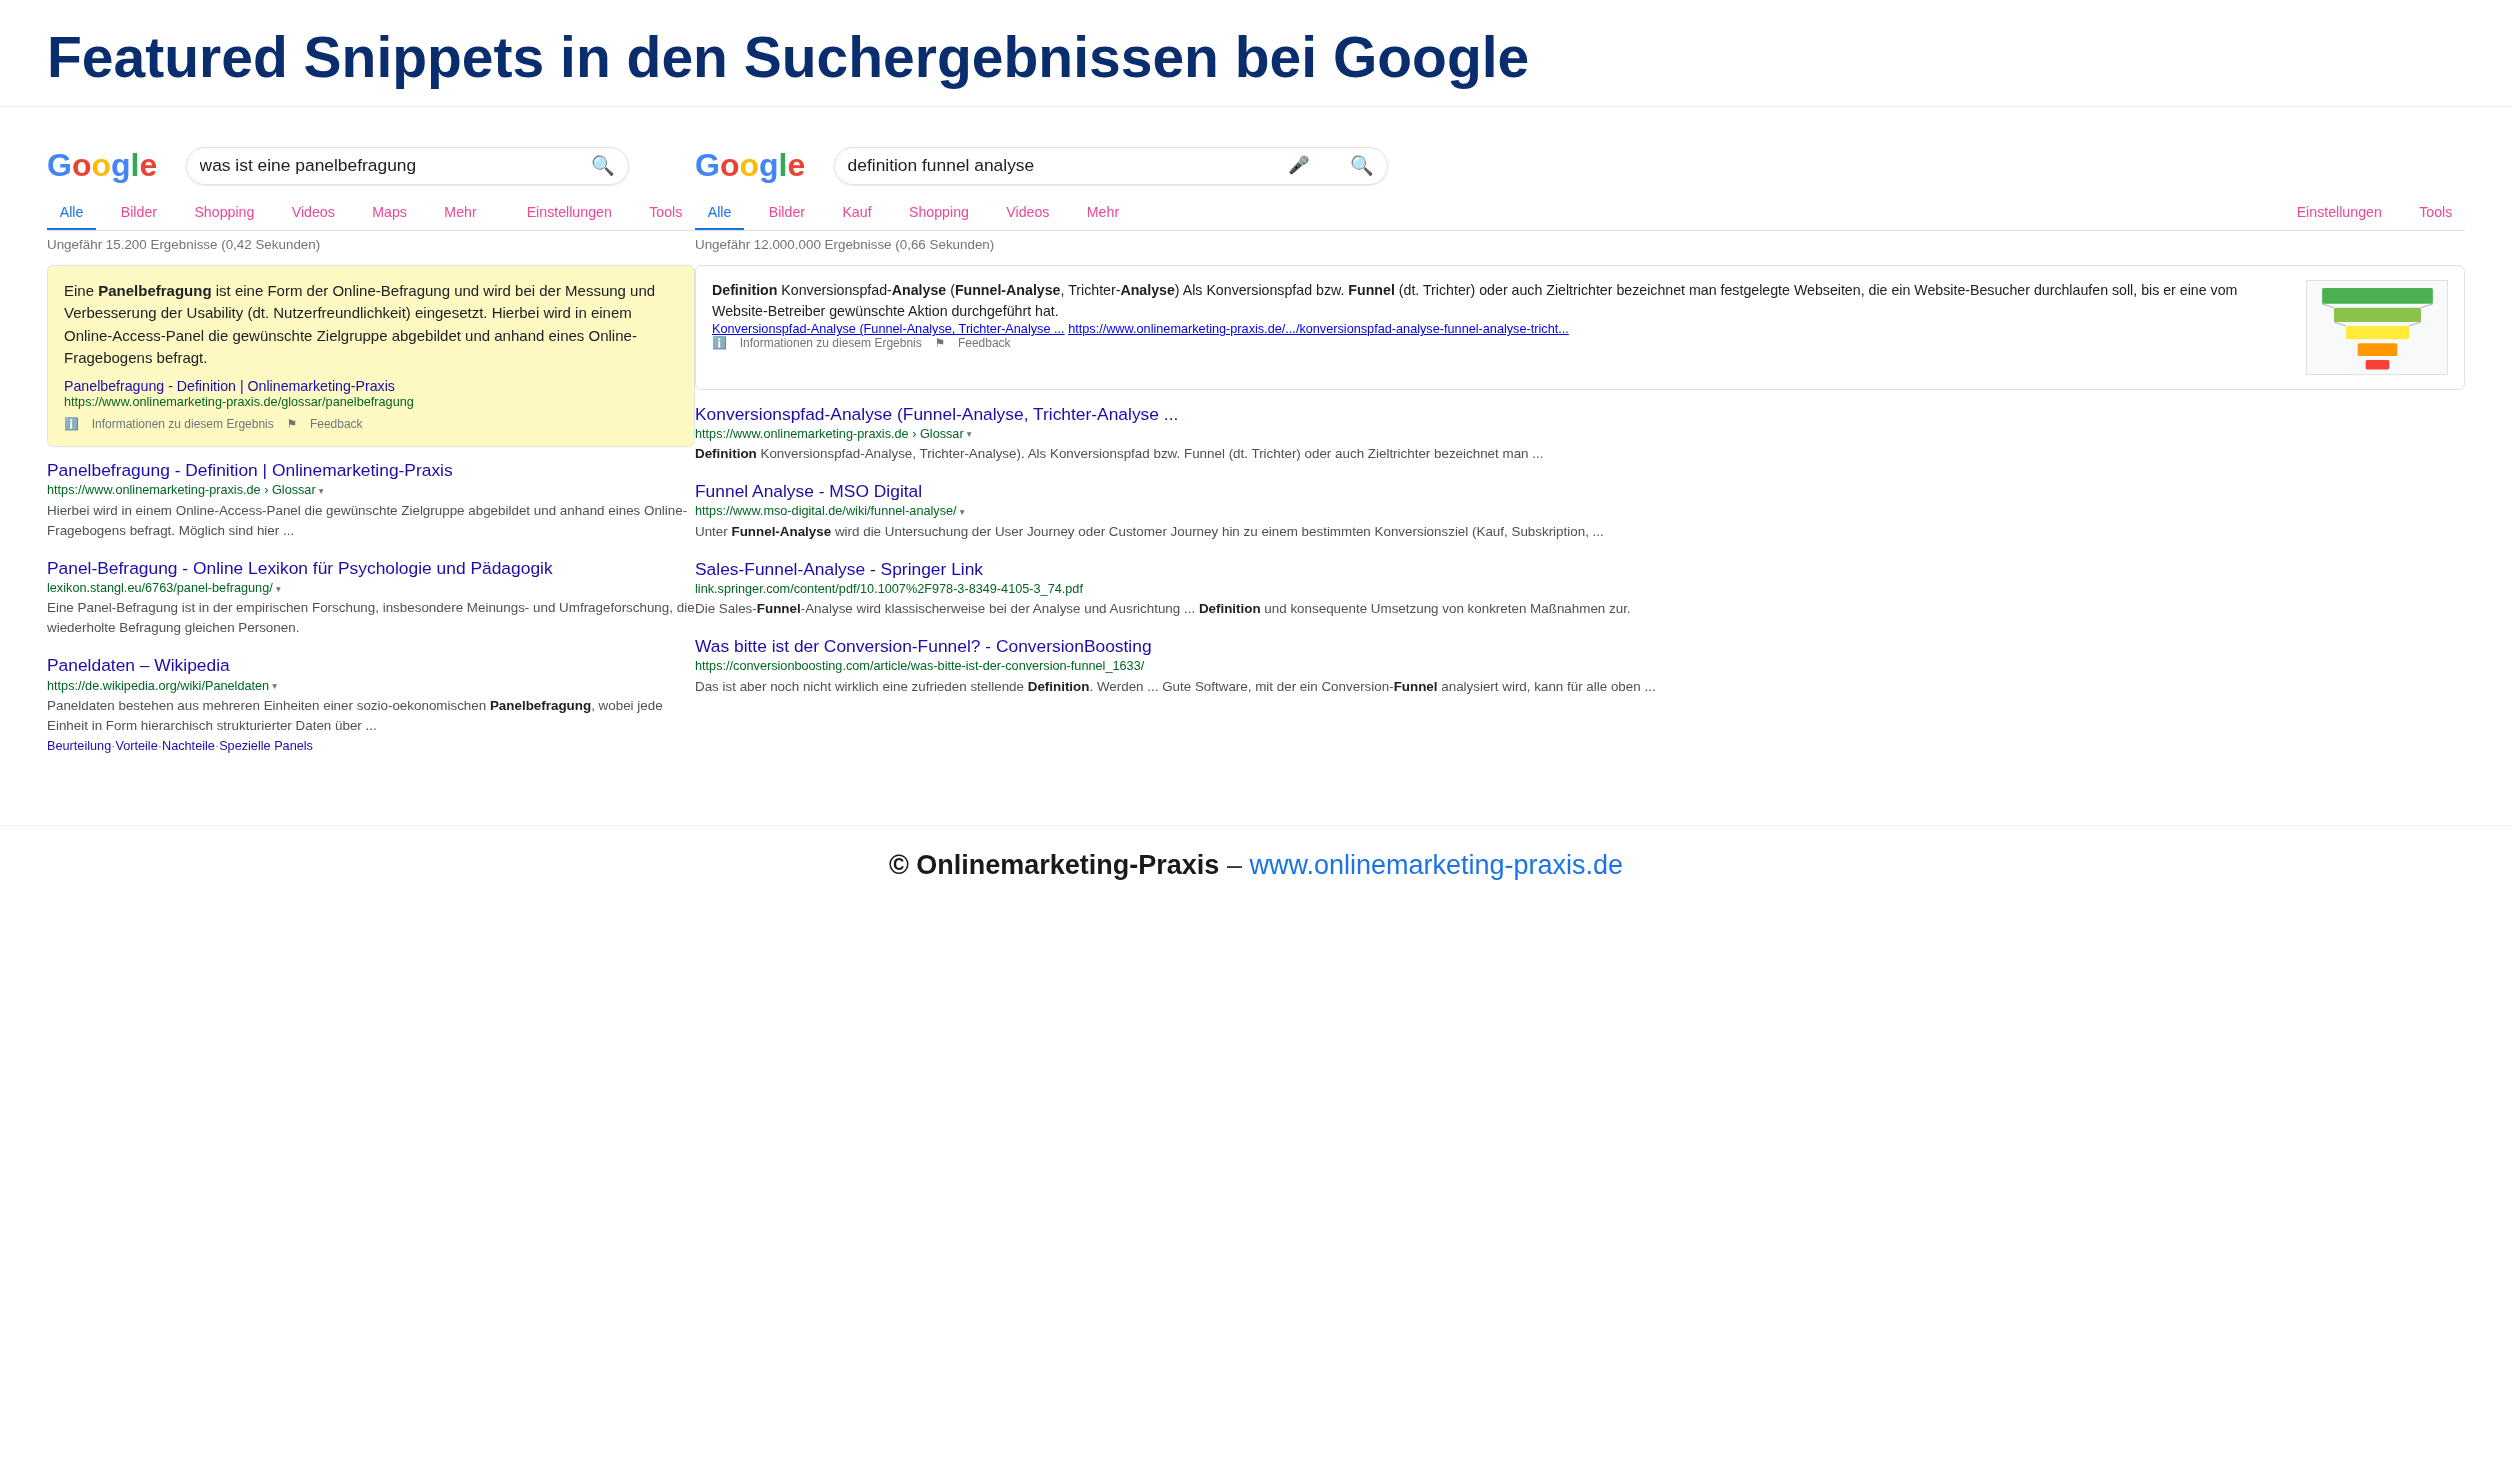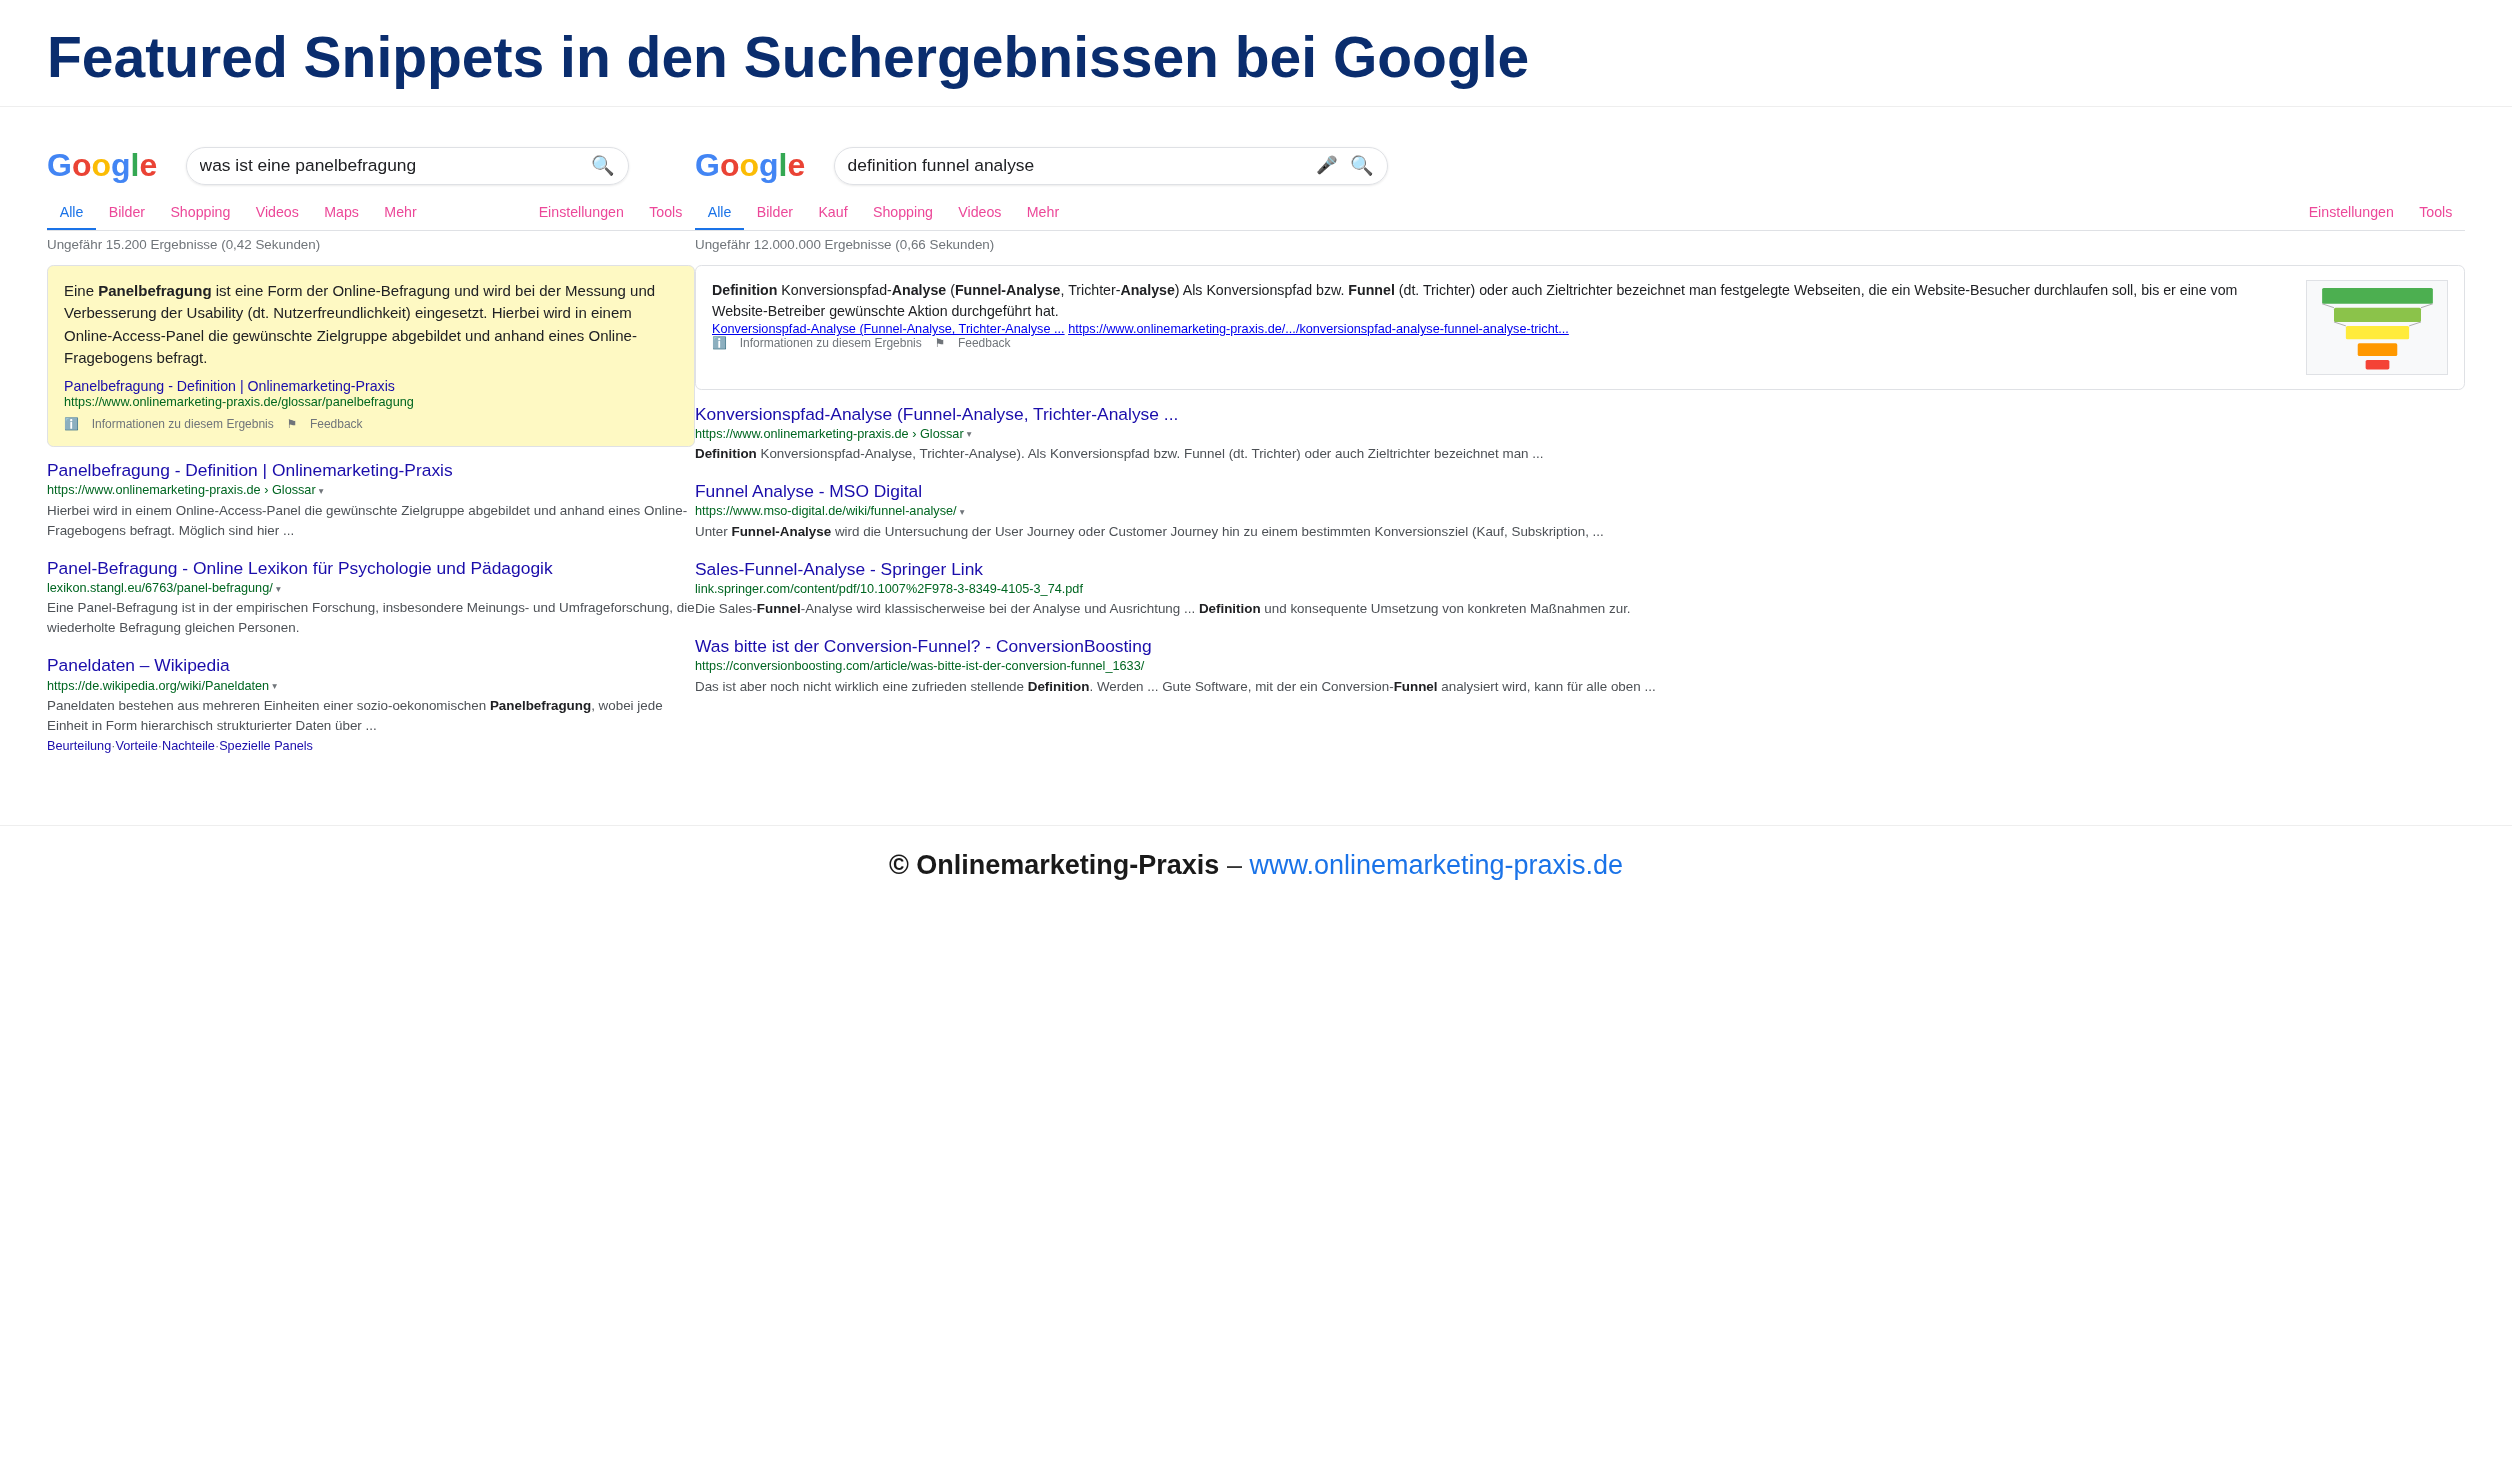--- a/index.html
+++ b/index.html
@@ -95,39 +95,40 @@
     .g-green { color: #34a853; }
 
     .search-bar-container {
       display: flex;
       align-items: center;
       border: 0.8px solid #dfe1e5;
       border-radius: 19px;
       padding: 6.3px 12.7px;
       width: 443px;
       box-shadow: 0 0.8px 2.4px rgba(0,0,0,0.1);
+      gap: 28px;
     }
     .search-bar-container input {
       border: none;
       outline: none;
       font-size: 17.4px;
       flex: 1;
       color: #202124;
       font-family: Arial, sans-serif;
     }
     .search-icon-blue {
       color: #4285f4;
       font-size: 19px;
       margin-left: 6.3px;
     }
 
     
     .nav-tabs {
       display: flex;
-      gap: 0;
+      gap: 12px;
       border-bottom: 0.8px solid #dfe1e5;
       margin-bottom: 6.3px;
     }
     .nav-tab {
       padding: 8px 12.7px;
       font-size: 14.2px;
       color: #ec4899;
       cursor: pointer;
       border-bottom: 2.4px solid transparent;
       font-family: Arial, sans-serif;

